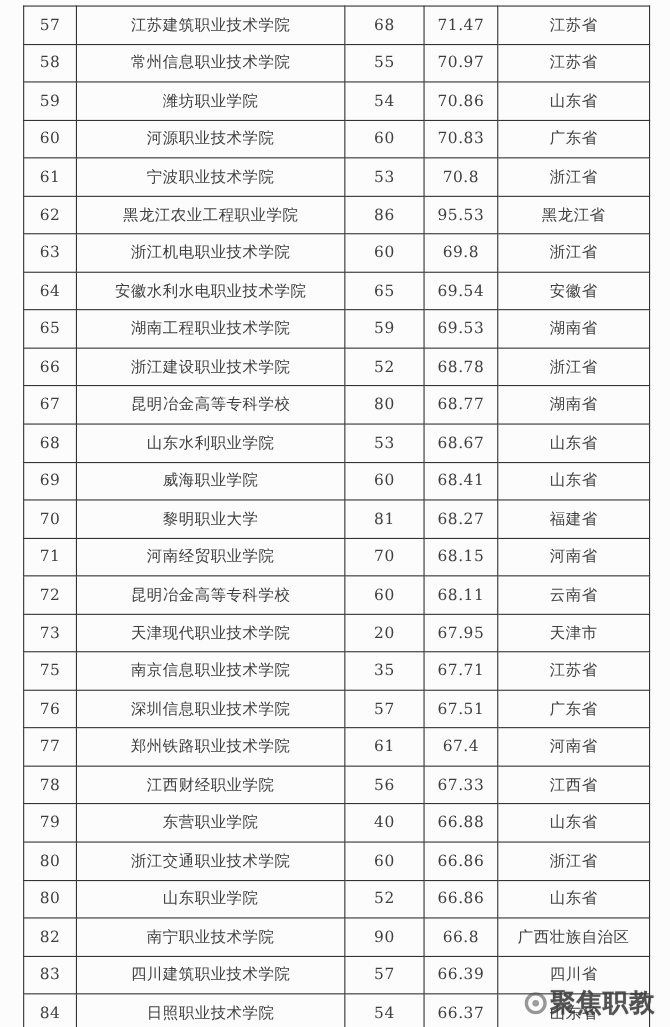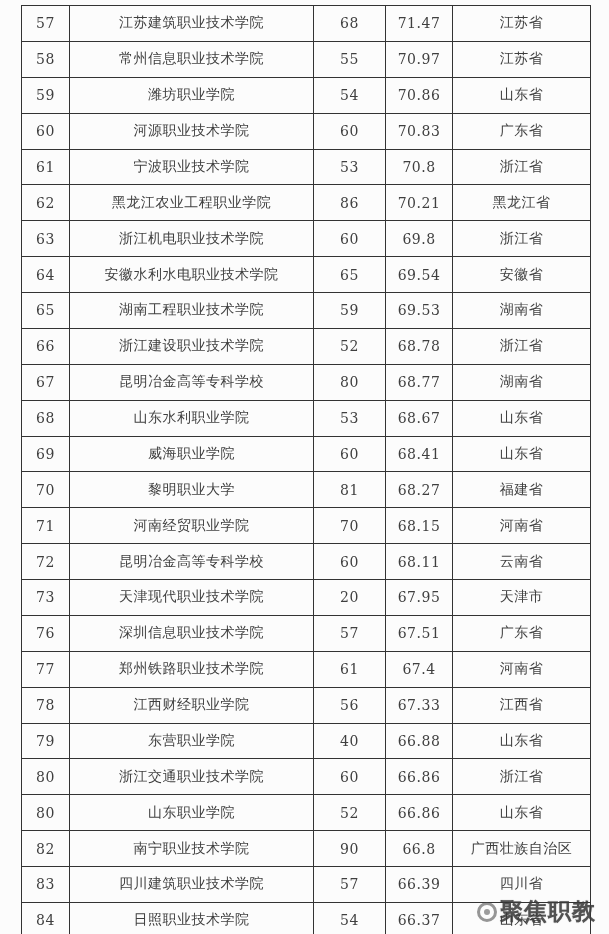--- a/index.html
+++ b/index.html
@@ -129,21 +129,21 @@
           <td class="col-rank">61</td>
           <td class="col-name">宁波职业技术学院</td>
           <td class="col-count">53</td>
           <td class="col-score">70.8</td>
           <td class="col-province">浙江省</td>
         </tr>
         <tr>
           <td class="col-rank">62</td>
           <td class="col-name">黑龙江农业工程职业学院</td>
           <td class="col-count">86</td>
-          <td class="col-score">70.21</td>
+          <td class="col-score">95.53</td>
           <td class="col-province">黑龙江省</td>
         </tr>
         <tr>
           <td class="col-rank">63</td>
           <td class="col-name">浙江机电职业技术学院</td>
           <td class="col-count">60</td>
           <td class="col-score">69.8</td>
           <td class="col-province">浙江省</td>
         </tr>
         <tr>
@@ -210,20 +210,27 @@
           <td class="col-province">云南省</td>
         </tr>
         <tr>
           <td class="col-rank">73</td>
           <td class="col-name">天津现代职业技术学院</td>
           <td class="col-count">20</td>
           <td class="col-score">67.95</td>
           <td class="col-province">天津市</td>
         </tr>
         <tr>
+          <td class="col-rank">75</td>
+          <td class="col-name">南京信息职业技术学院</td>
+          <td class="col-count">35</td>
+          <td class="col-score">67.71</td>
+          <td class="col-province">江苏省</td>
+        </tr>
+        <tr>
           <td class="col-rank">76</td>
           <td class="col-name">深圳信息职业技术学院</td>
           <td class="col-count">57</td>
           <td class="col-score">67.51</td>
           <td class="col-province">广东省</td>
         </tr>
         <tr>
           <td class="col-rank">77</td>
           <td class="col-name">郑州铁路职业技术学院</td>
           <td class="col-count">61</td>

